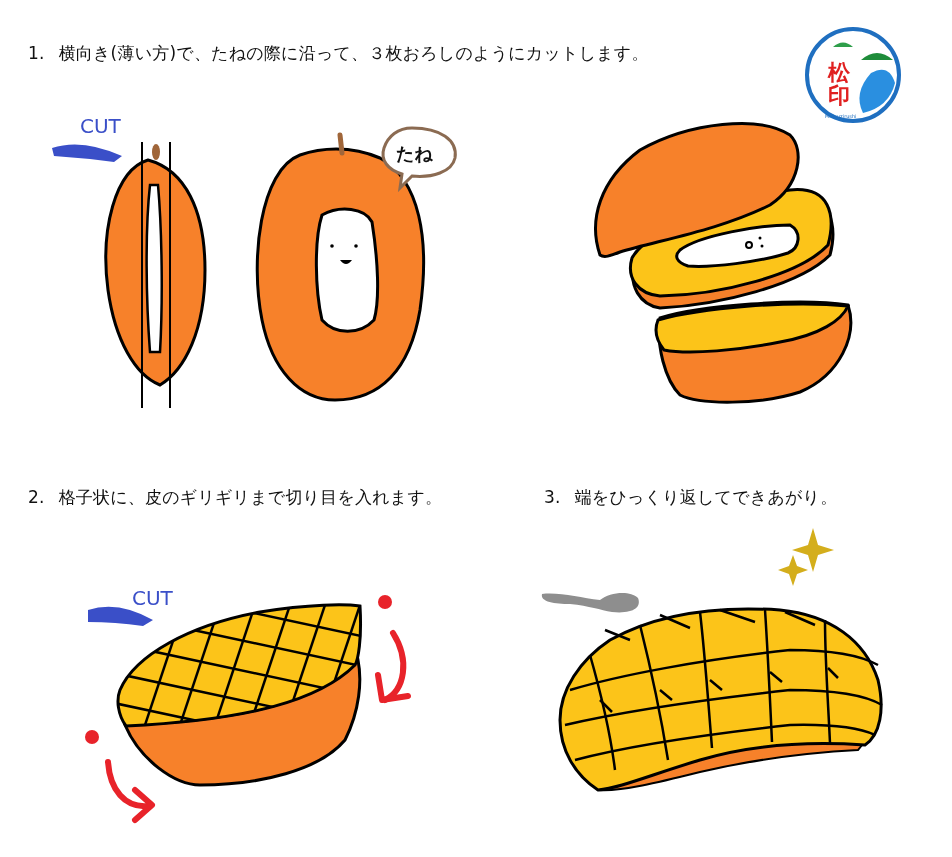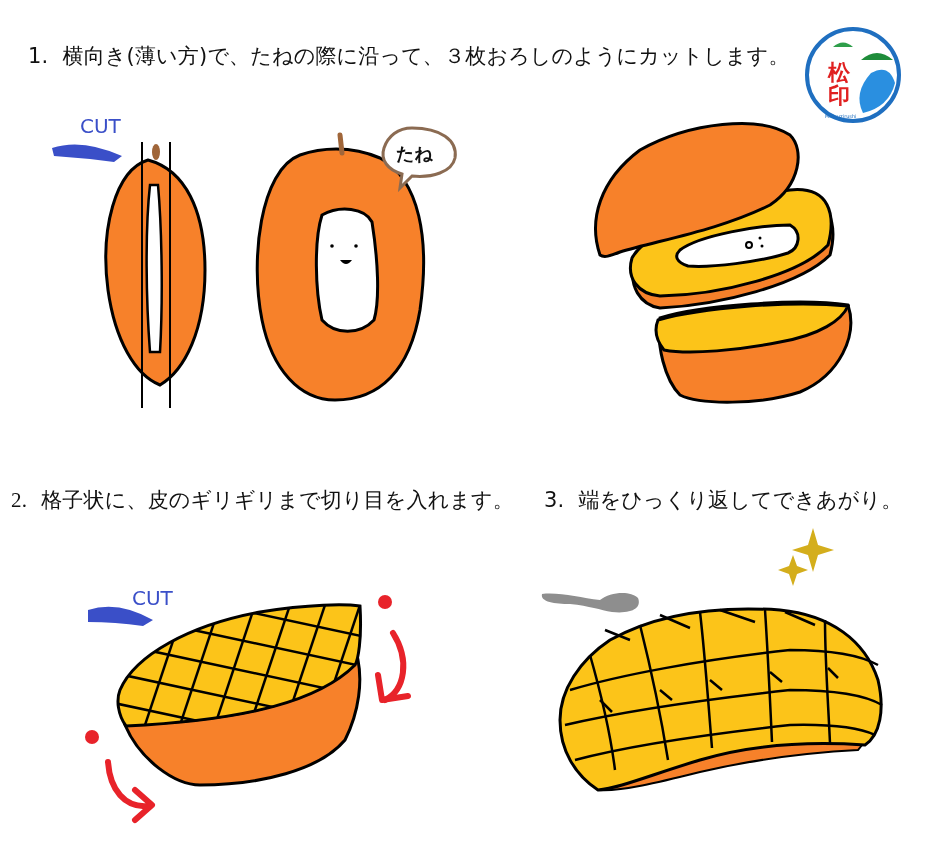--- a/index.html
+++ b/index.html
@@ -1,30 +1,30 @@
 <!DOCTYPE html>
 <html><head>
 <meta charset="utf-8">
 <style>
   html, body { margin: 0; padding: 0; background: #ffffff; }
   body { width: 952px; height: 857px; position: relative; overflow: hidden;
          font-family: "DejaVu Sans", "Liberation Sans", sans-serif; color: #111; }
-  .step { position: absolute; font-size: 21px; white-space: nowrap; letter-spacing: 0.2px; }
+  .step { position: absolute; font-size: 17px; white-space: nowrap; letter-spacing: 0.2px; }
   .step .num { display: inline-block; margin-right: 14px; }
   svg { position: absolute; left: 0; top: 0; }
   .logo { position: absolute; left: 803px; top: 25px; width: 100px; height: 100px; }
   .cut-label { font-family: "DejaVu Sans", "Liberation Sans", sans-serif; }
 </style>
 </head>
 <body>
 
 <div class="step" style="left:28px; top:42px;">
   <span class="num">1.</span><span>横向き(薄い方)で、たねの際に沿って、３枚おろしのようにカットします。</span>
 </div>
-<div class="step" style="left:11px; top:486px;font-family:Liberation Serif, serif;">
+<div class="step" style="left:28px; top:486px;">
   <span class="num">2.</span><span>格子状に、皮のギリギリまで切り目を入れます。</span>
 </div>
 <div class="step" style="left:544px; top:486px;text-align:right;">
   <span class="num">3.</span><span>端をひっくり返してできあがり。</span>
 </div>
 
 <svg class="logo" viewBox="0 0 100 100" width="100" height="100" style="left:803px; top:25px;">
   <circle cx="50" cy="50" r="46" fill="#fff" stroke="#1F6FC0" stroke-width="4"></circle>
   <path d="M30 22 q10 -9 20 0 z" fill="#2E9E4A"></path>
   <path d="M58 35 q16 -14 32 0 z" fill="#1E8C3A"></path>

